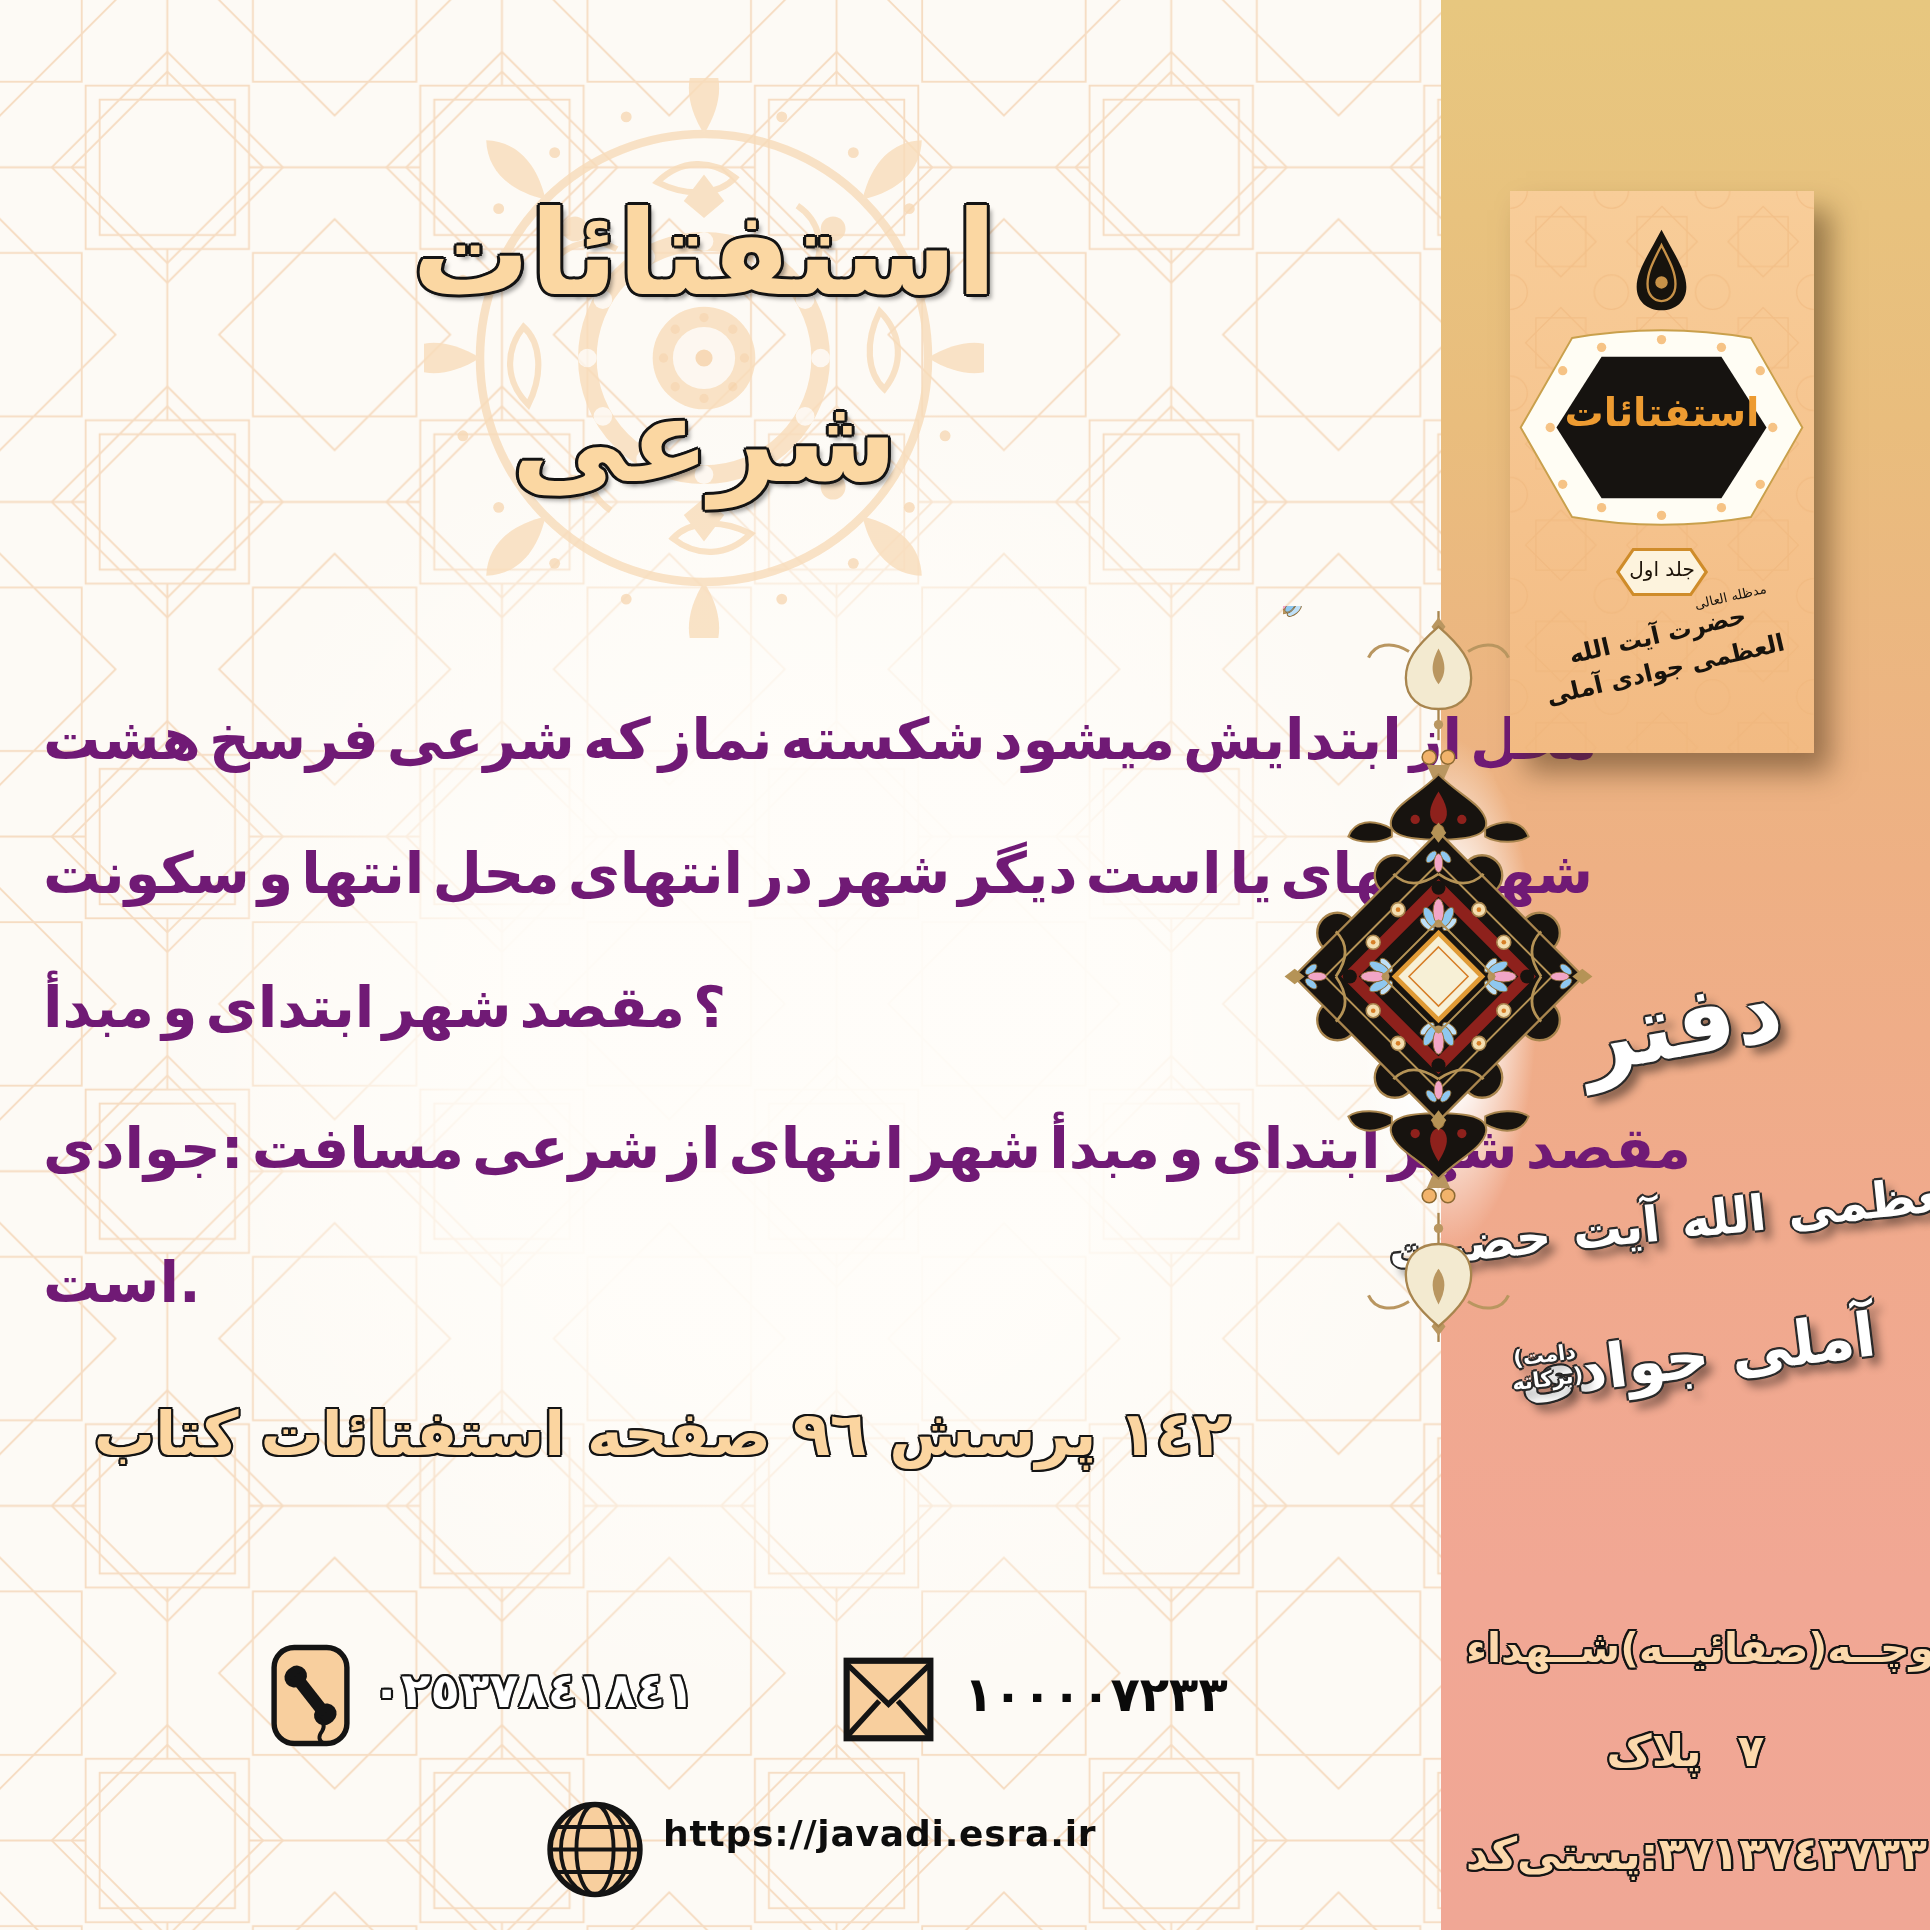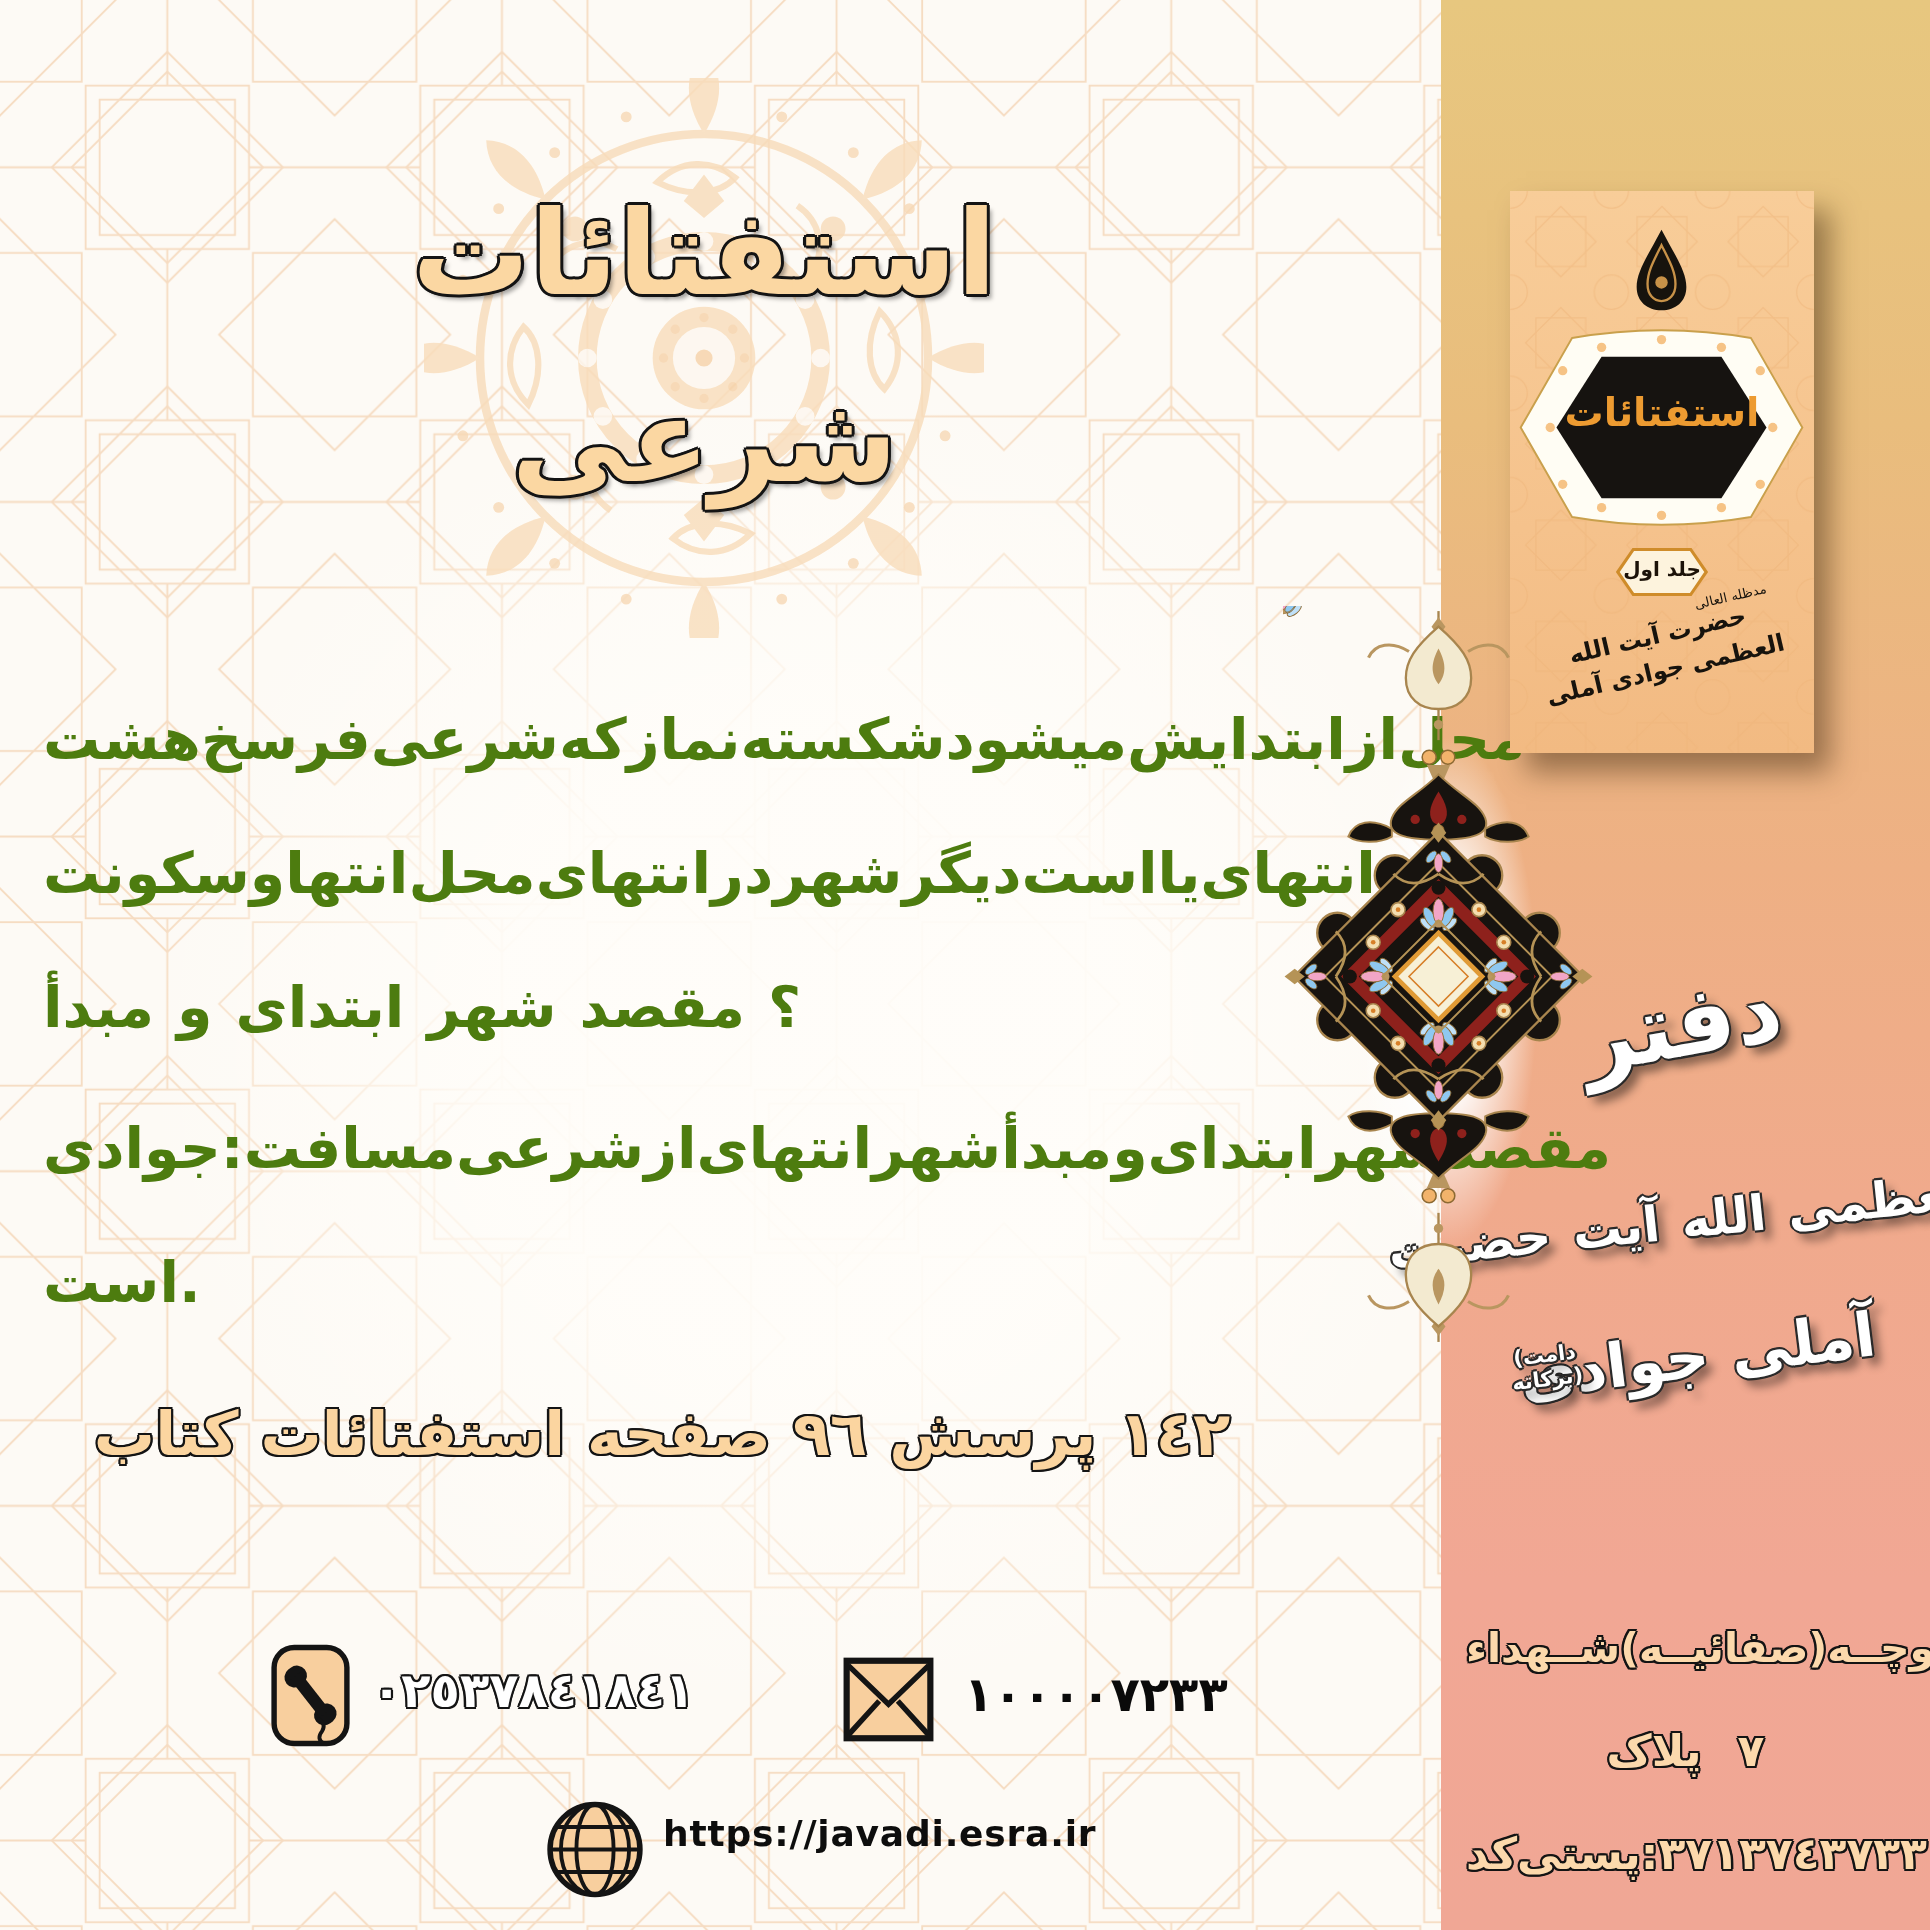--- a/index.html
+++ b/index.html
@@ -36,21 +36,21 @@
   #title1{top:185px;font-size:117px;}
   #title2{top:372px;font-size:117px;}
 
   
   .wrow{display:flex;align-items:flex-end;z-index:3;}
   .wrow .w{direction:ltr;unicode-bidi:isolate;white-space:nowrap;}
   .just{justify-content:space-between;}
   .left{justify-content:flex-start;gap:23px;}
   .cent{justify-content:center;gap:22px;}
 
-  .qa{left:43px;width:1238px;height:101px;font-size:57px;font-weight:bold;color:#4d7c0f;}
+  .qa{left:43px;width:1238px;height:101px;font-size:57px;font-weight:bold;color:#701a75;gap:8px;}
   #q1{top:671px;} #q2{top:805px;} #q3{top:939px;}
   #a1{top:1080px;} #a2{top:1214px;}
   #source-row{left:43px;top:1376px;width:1238px;height:93px;font-size:61px;font-weight:bold;
     color:#fbd5a0;z-index:3;}
 
   
   #phone-icon{left:271px;top:1644px;width:79px;height:103px;z-index:3;}
   #phone-number{left:372px;top:1662px;width:436px;z-index:3;font-size:48px;font-weight:bold;
     color:#fff;direction:ltr;text-align:left;letter-spacing:7px;}
   #mail-icon{left:842px;top:1656px;width:93px;height:87px;z-index:3;}
@@ -63,21 +63,21 @@
   
   #book{left:1510px;top:191px;width:304px;height:562px;z-index:4;
     background:linear-gradient(180deg,#f8cd99 0%,#f5c28c 60%,#f2ba82 100%);
     box-shadow:15.6px 18.7px 26.5px rgba(70,45,20,.5);}
   #book-pattern{left:0;top:0;width:100%;height:100%;opacity:.5;}
   #book-drop{left:122px;top:37px;width:59px;height:84px;}
   #book-medallion{left:6.2px;top:125px;width:291px;height:223px;}
   #book-title{left:47px;top:199px;width:210px;text-align:center;font-size:39px;font-weight:bold;
     color:#ed9b31;direction:rtl;}
   #book-volume{left:100px;top:352px;width:104px;height:58px;}
-  #book-volume-label{left:100px;top:366px;width:104px;text-align:center;font-size:20px;font-weight:bold;
+  #book-volume-label{left:100px;top:366px;width:104px;text-align:center;font-size:20px;font-weight:normal;
     color:#1c1208;direction:rtl;}
   #book-honorific{left:162px;top:398px;width:117px;font-size:13.2px;color:#17130d;direction:rtl;
     transform:rotate(-13deg);text-align:center;}
   #book-author{left:17px;top:427px;width:269px;font-size:24px;font-weight:bold;color:#17130d;
     direction:rtl;text-align:center;transform:rotate(-13deg);line-height:1.45;}
 
   
   #chain{left:1283px;top:606px;width:311px;height:741px;z-index:5;}
 
   

